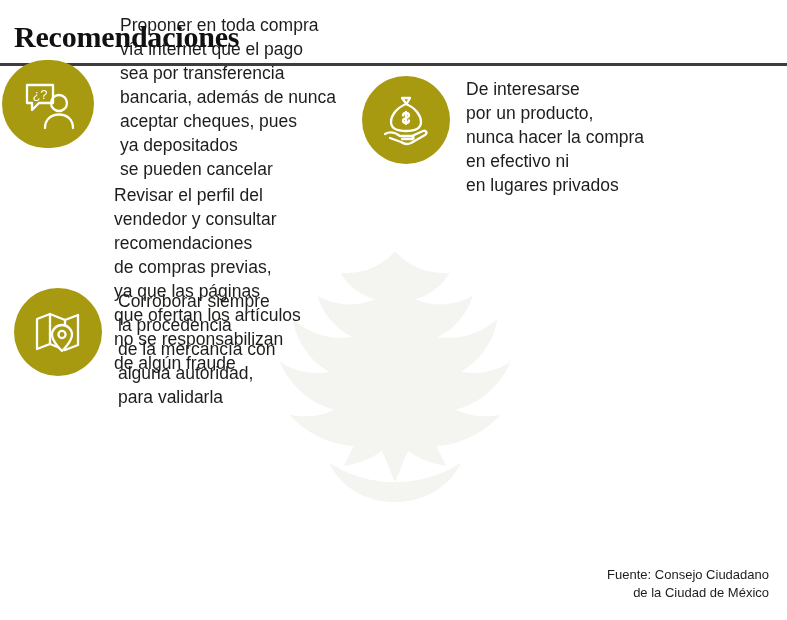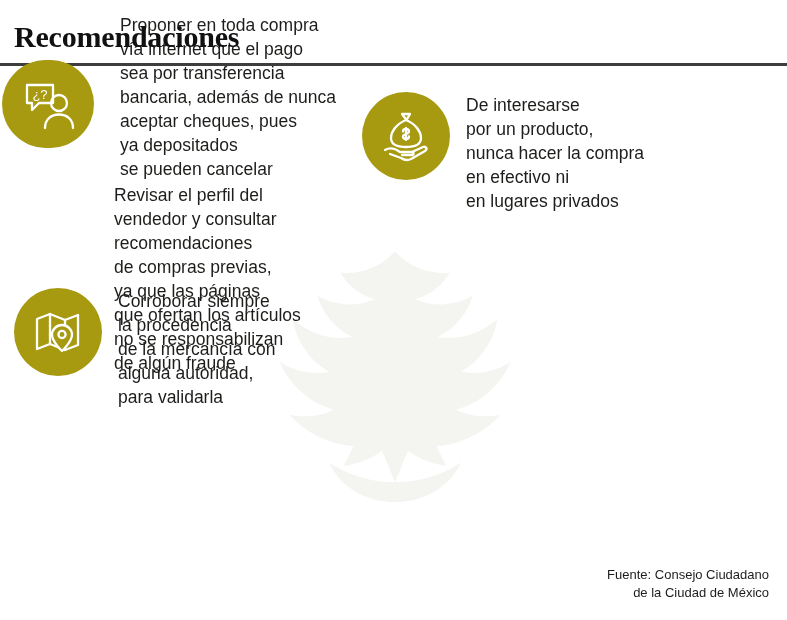--- a/index.html
+++ b/index.html
@@ -79,21 +79,21 @@
     font-size: 17.5px;
     line-height: 1.37;
     color: #1d1d1b;
     white-space: pre-line;
     margin-left: 16px;
     padding-top: 2px;
   }
 
   
   #item-offers   { left: 14px;  top: 66px;  width: 330px; }
-  #item-cash     { left: 362px; top: 80px;  width: 400px; }
+  #item-cash     { left: 362px; top: 64px;  width: 400px; }
   #item-origin   { left: 14px;  top: 232px; width: 340px; margin-top: 44px; }
   #item-transfer { left: 362px; top: 210px; width: 410px; margin-top: 12px; }
   #item-profile  { left: 8px;   top: 382px; width: 370px; }
 
   
   #item-transfer .item-text { margin-left: 0; }
   #item-transfer { display: block; }
   #item-transfer .transfer-badge-wrap {
     position: absolute;
     left: 2px;

